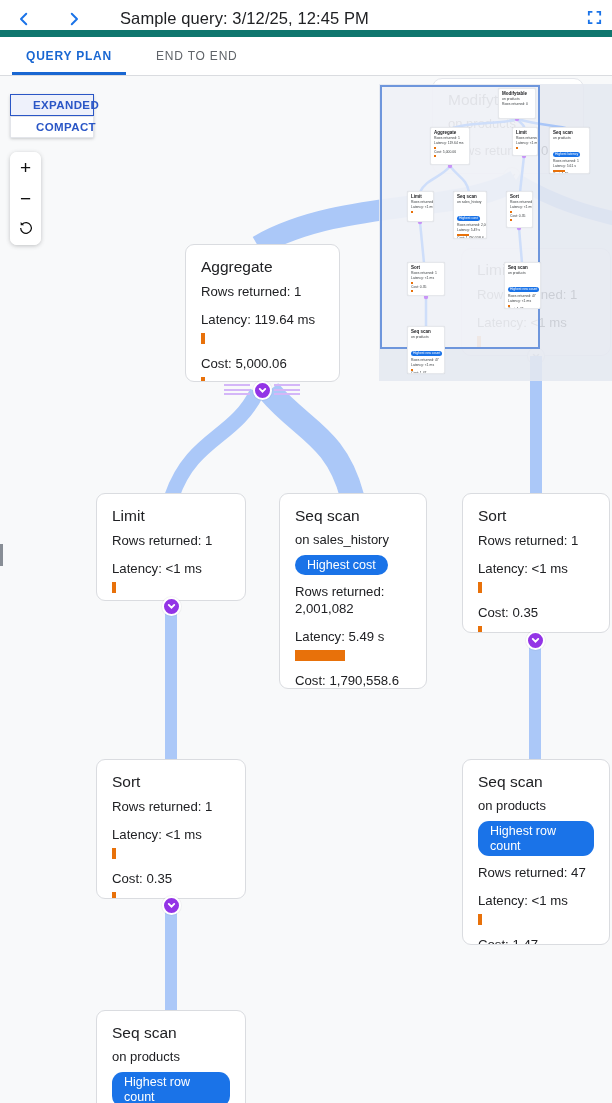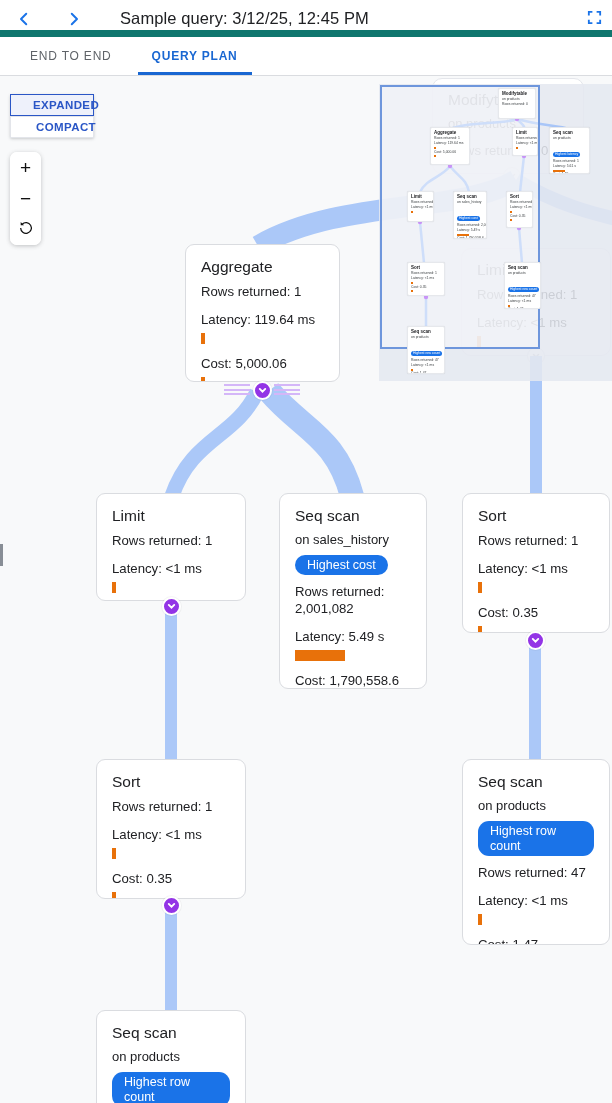--- a/index.html
+++ b/index.html
@@ -95,22 +95,22 @@
               <path d="M4 9V4h5"></path>
               <path d="M15 4h5v5"></path>
               <path d="M20 15v5h-5"></path>
               <path d="M9 20H4v-5"></path>
             </g>
           </svg></span>
     </button>
   </div>
 
   <div class="tabbar">
+    <div class="tab first active">QUERY PLAN</div>
     <div class="tab second">END TO END</div>
-    <div class="tab first active">QUERY PLAN</div>
   </div>
 
   <div class="canvas-bg"></div>
 
   <div class="ghost-node" style="left:432px;top:78px;width:152px;height:96px">
     <div class="ntitle">Modifytable</div>
     <div class="nsub">on products</div>
     <div class="nline">Rows returned: 0</div>
   </div>
   <div class="chev-ghost" style="left:503px;top:167px">

